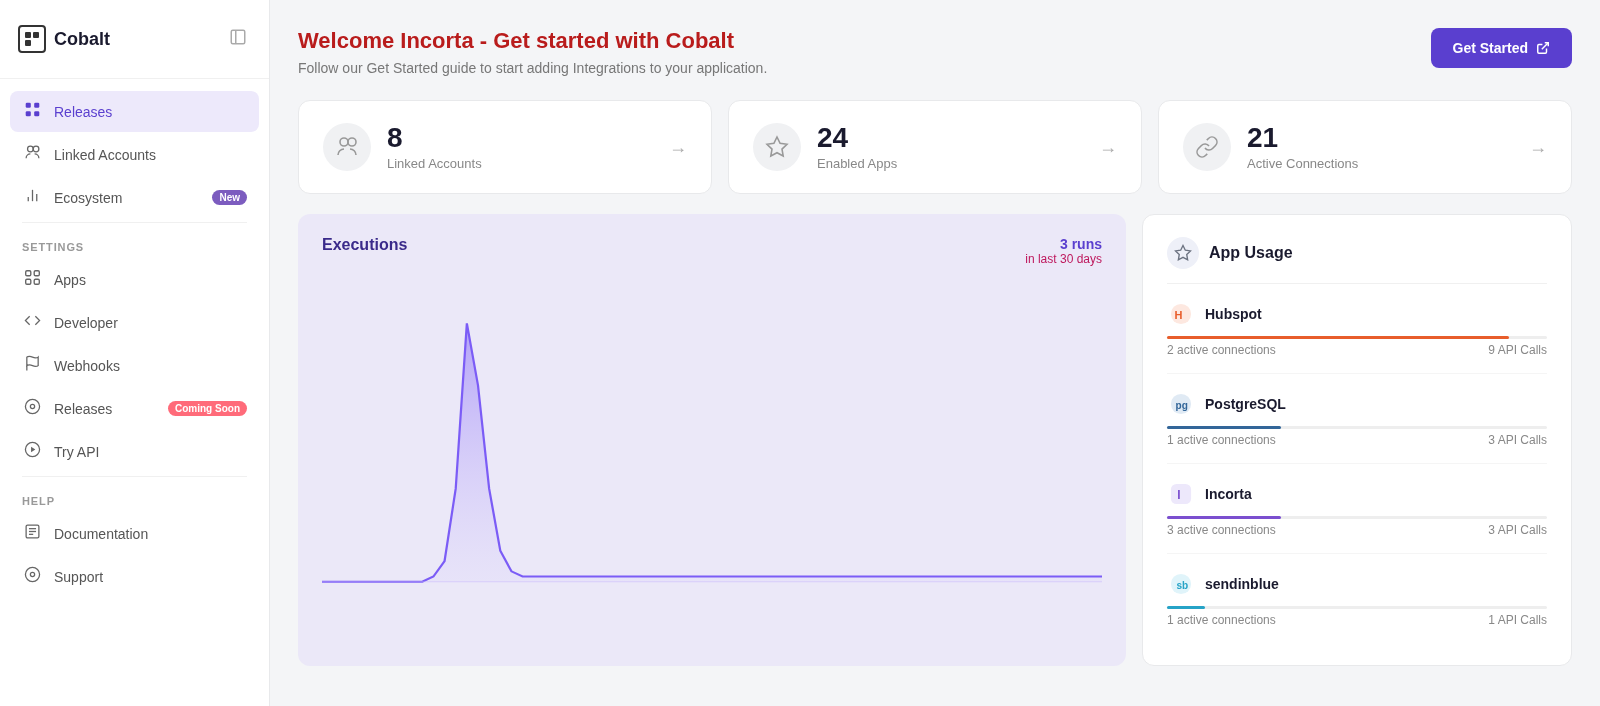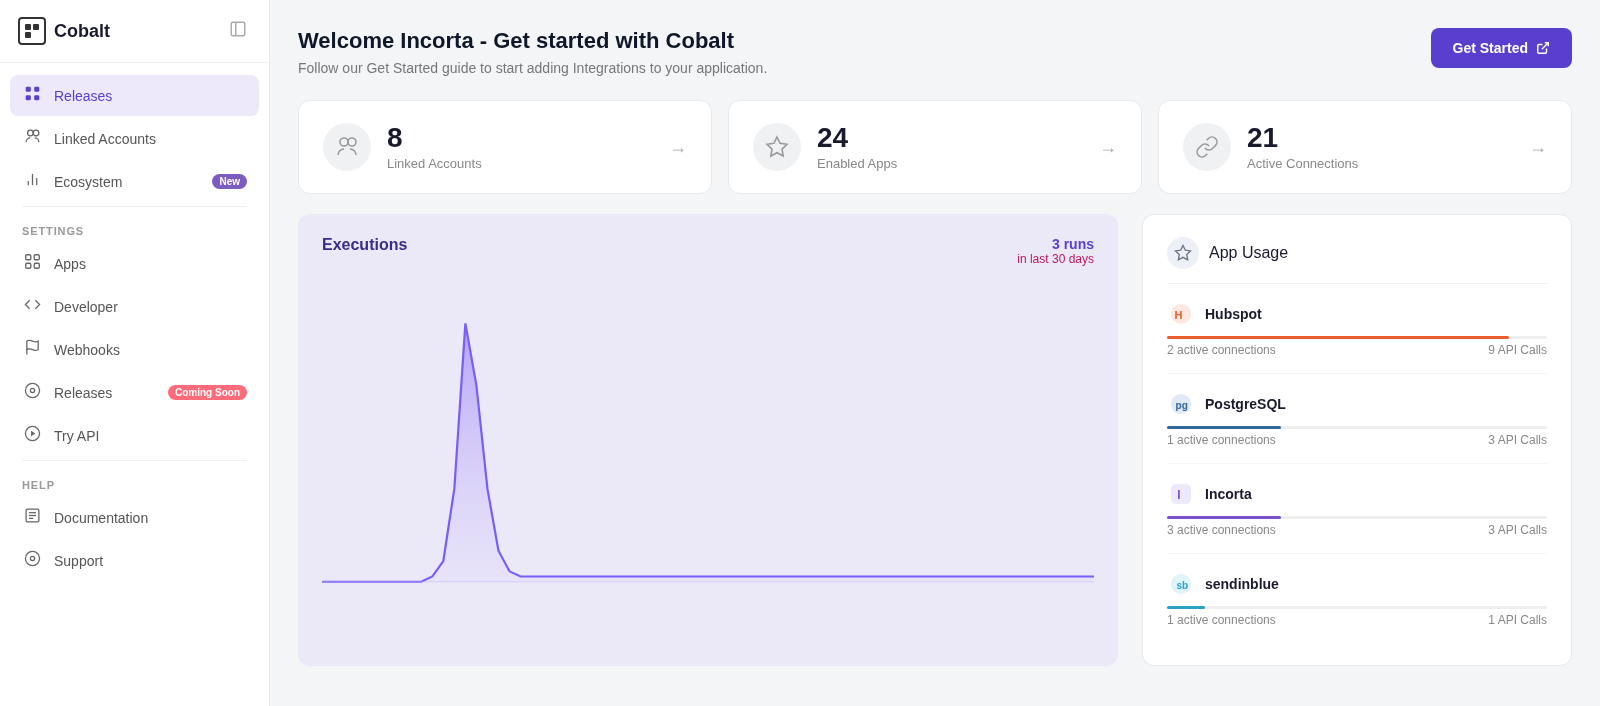--- a/index.html
+++ b/index.html
@@ -13,21 +13,21 @@
       border-right: 1px solid #e8e9eb;
       display: flex;
       flex-direction: column;
       height: 100%;
       overflow-y: auto;
     }
     .sidebar-header {
       display: flex;
       align-items: center;
       justify-content: space-between;
-      padding: 16px 18px;
+      padding: 24px 18px;
       border-bottom: 1px solid #f0f0f0;
       gap: 28px;
     }
     .sidebar-logo {
       display: flex;
       align-items: center;
       gap: 8px;
       font-weight: 700;
       font-size: 18px;
       color: #1a1a2e;
@@ -106,21 +106,21 @@
     
     .main-header {
       display: flex;
       align-items: flex-start;
       justify-content: space-between;
       margin-bottom: 24px;
     }
     .main-title {
       font-size: 22px;
       font-weight: 700;
-      color: #0f172a;
+      color: #b91c1c;
       margin-bottom: 6px;
     }
     .main-subtitle {
       font-size: 14px;
       color: #777;
     }
     .get-started-btn {
       background: #5a3fcf;
       color: white;
       border: none;
@@ -177,21 +177,21 @@
     }
     .stat-arrow {
       color: #aaa;
       font-size: 18px;
     }
 
     
     .bottom-row {
       display: grid;
       grid-template-columns: 1fr 430px;
-      gap: 24px;
+      gap: 16px;
     }
 
     
     .chart-card {
       background: #ebe8f8;
       border-radius: 12px;
       padding: 22px 24px;
       position: relative;
       min-height: 370px;
     }
@@ -243,21 +243,21 @@
       height: 32px;
       border-radius: 50%;
       background: #eef0f8;
       display: flex;
       align-items: center;
       justify-content: center;
       font-size: 14px;
     }
     .app-usage-title {
       font-size: 16px;
-      font-weight: 400;
+      font-weight: 700;
       color: #1a1a2e;
     }
     .app-item {
       margin-bottom: 16px;
       padding-bottom: 16px;
       border-bottom: 1px solid #f5f5f5;
     }
     .app-item:last-child { border-bottom: none; margin-bottom: 0; }
     .app-item-header {
       display: flex;

